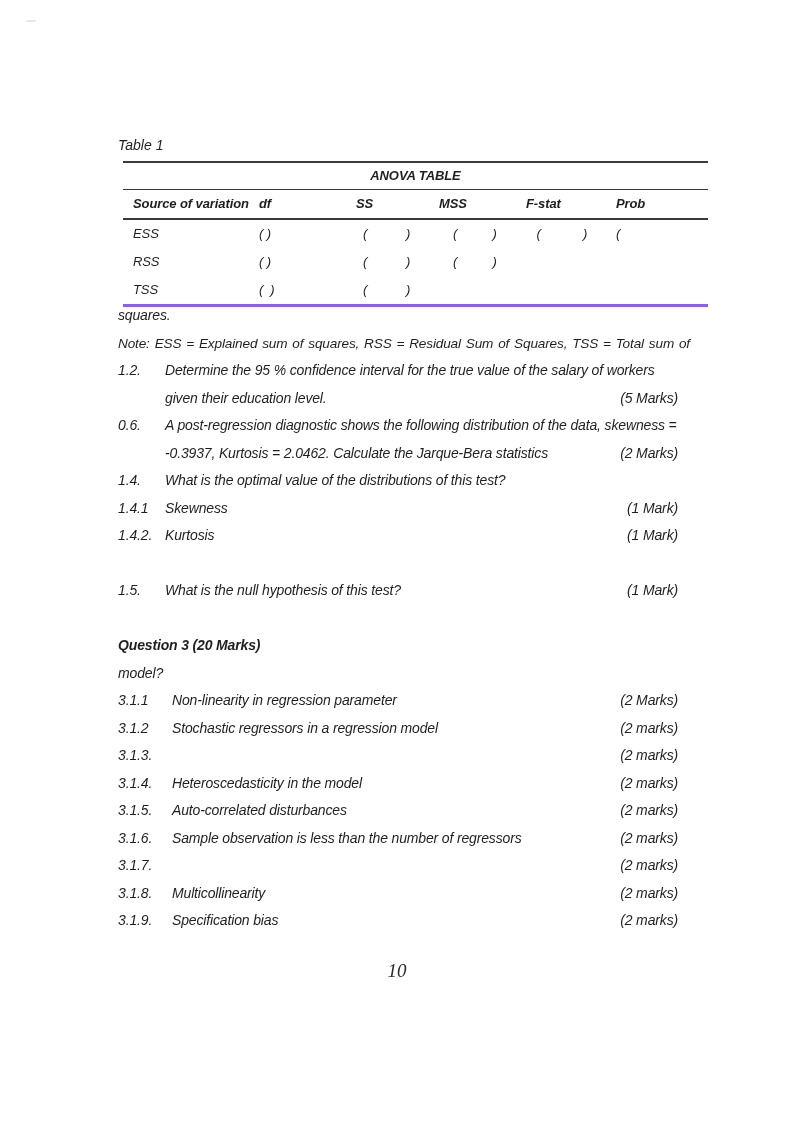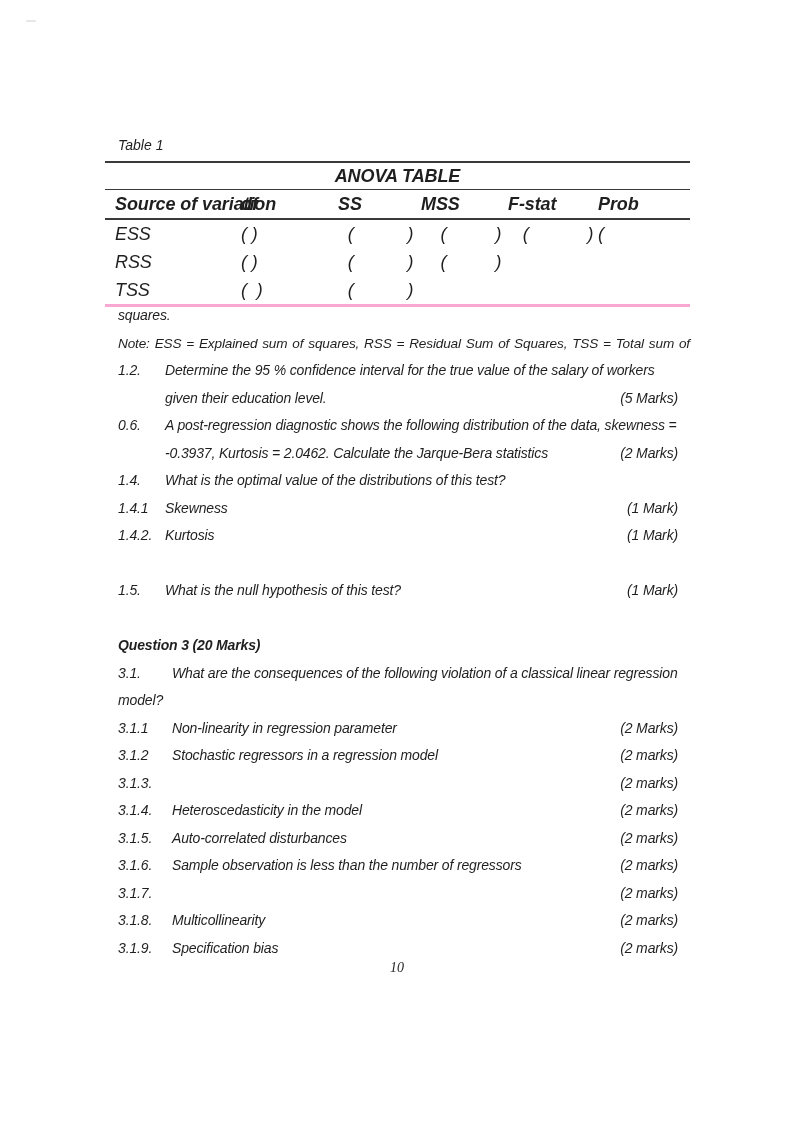--- a/index.html
+++ b/index.html
@@ -4,42 +4,42 @@
 <style>
   html,body{margin:0;padding:0;background:#fff;}
   .page{
     position:relative;width:794px;height:1122px;background:#ffffff;overflow:hidden;
     font-family:"Liberation Sans",sans-serif;color:#1f1f1f;font-style:italic;
   }
   .smudge{position:absolute;left:26px;top:20px;width:10px;height:2px;background:#dcdcdc;border-radius:2px;opacity:.7;}
   .table-label{position:absolute;left:118px;top:136px;font-size:14px;line-height:18px;}
   
   .anova{
-    position:absolute;left:105px;top:161px;width:585px;
-    border-top:2px solid #3a3a3a;border-bottom:3px solid #f9a8d4;
-    font-size:18px;letter-spacing:-0.1px;
+    position:absolute;left:123px;top:161px;width:585px;
+    border-top:2px solid #3a3a3a;border-bottom:3px solid #8b5cf6;
+    font-size:13px;letter-spacing:-0.1px;
   }
   .t-title{height:26px;line-height:26px;text-align:center;font-weight:bold;border-bottom:1.5px solid #3a3a3a;}
   .t-head{border-bottom:2px solid #3a3a3a;font-weight:bold;}
   .t-head,.t-row{display:grid;grid-template-columns:136px 97px 83px 87px 90px 92px;height:28px;line-height:28px;}
   .t-head > span:first-child,.t-row > span:first-child{padding-left:10px;}
   .t-row > span, .t-head > span{white-space:pre;overflow:visible;}
   
   .content{position:absolute;left:118px;top:302px;width:560px;font-size:14px;letter-spacing:-0.15px;}
   .line{height:27.5px;line-height:27.5px;display:flex;white-space:nowrap;align-items:baseline;}
   .line.blank{height:27.5px;}
   .note1{display:block;width:572px;font-size:13.6px;text-align:justify;text-align-last:justify;white-space:normal;}
   .num{flex:0 0 47px;}
   .num3{flex:0 0 54px;}
   .txt{flex:0 1 auto;}
   .marks{margin-left:auto;padding-left:10px;}
   .bold{font-weight:bold;align-items:center;}
   .pageno{
     position:absolute;left:0;top:960px;width:794px;text-align:center;
-    font-family:"Liberation Serif",serif;font-size:14px;color:#2a2a2a;
+    font-family:"Liberation Serif",serif;font-size:19px;color:#2a2a2a;
   }
 </style>
 </head>
 <body>
 
 <div class="page">
   <div class="smudge"></div>
 
   <div class="table-label">Table 1</div>
 
@@ -128,24 +128,20 @@
       <span class="marks">(1 Mark)</span>
     </div>
 
     <div class="line blank"></div>
 
     <div class="line bold">
       <span class="txt">Question 3 (20 Marks)</span>
     </div>
 
     <div class="line">
-      <span class="num3">3.1.</span>
-      <span class="txt">What are the consequences of the following violation of a classical linear regression</span>
-    </div>
-    <div class="line">
       <span class="txt">model?</span>
     </div>
 
     <div class="line">
       <span class="num3">3.1.1</span>
       <span class="txt">Non-linearity in regression parameter</span>
       <span class="marks">(2 Marks)</span>
     </div>
     <div class="line">
       <span class="num3">3.1.2</span>

